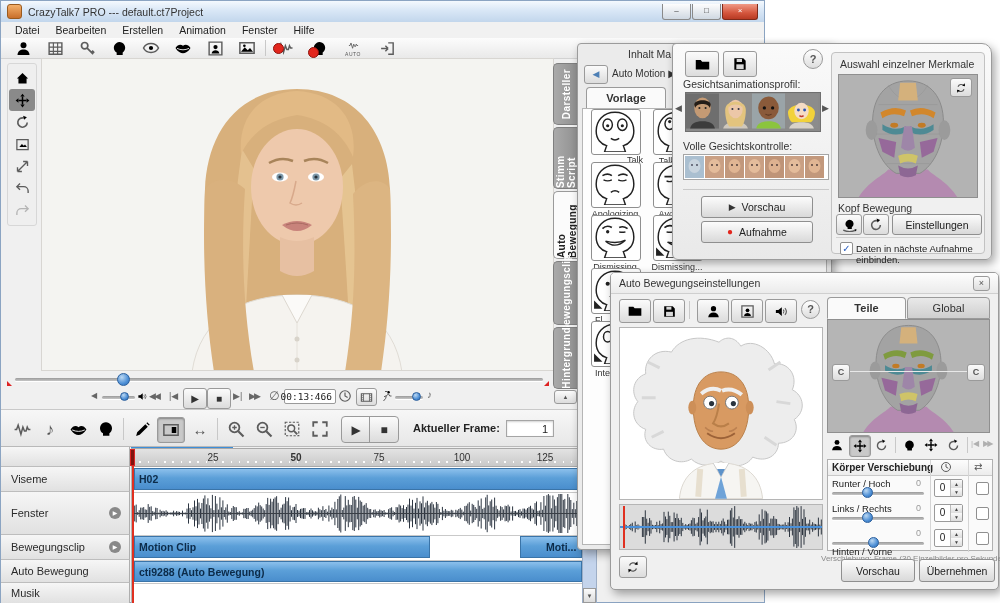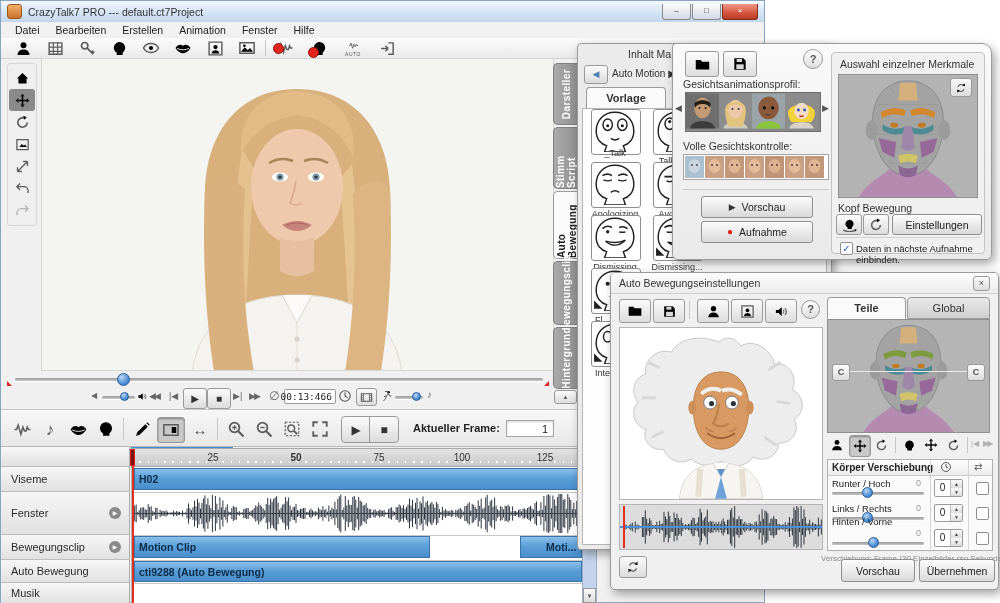--- a/index.html
+++ b/index.html
@@ -583,21 +583,21 @@
     <div class="thumbcell" style="left:8px;top:0px;">
       <svg width="46" height="42" viewBox="0 0 44 40">
           <path d="M22,2C11,2,4,10,4,20c0,8,5,13,10,14l-2,6h20l-2-6c5-1,10-6,10-14C40,10,33,2,22,2z" fill="#fff" stroke="#222" stroke-width="1.4"></path>
           <ellipse cx="15" cy="14" rx="4.5" ry="5.5" fill="none" stroke="#222" stroke-width="1.4"></ellipse>
           <ellipse cx="29" cy="14" rx="4.5" ry="5.5" fill="none" stroke="#222" stroke-width="1.4"></ellipse>
           <circle cx="15" cy="15" r="1.5" fill="#222"></circle>
           <circle cx="29" cy="15" r="1.5" fill="#222"></circle>
           <path d="M18 27q4 3 8 0" fill="none" stroke="#222" stroke-width="1.4"></path>
         </svg>
     </div>
-    <div class="thumblabel" style="left:4px;top:39px;">_Talk</div>
+    <div class="thumblabel" style="left:4px;top:46px;text-align:right;">_Talk</div>
     <div class="thumbcell" style="left:70px;top:0px;">
       <svg width="46" height="42" viewBox="0 0 44 40">
           <path d="M22,2C11,2,4,10,4,20c0,8,5,13,10,14l-2,6h20l-2-6c5-1,10-6,10-14C40,10,33,2,22,2z" fill="#fff" stroke="#222" stroke-width="1.4"></path>
           <ellipse cx="15" cy="13" rx="4.5" ry="5.5" fill="none" stroke="#222" stroke-width="1.4"></ellipse>
           <ellipse cx="29" cy="13" rx="4.5" ry="5.5" fill="none" stroke="#222" stroke-width="1.4"></ellipse>
           <circle cx="15" cy="11" r="1.5" fill="#222"></circle>
           <circle cx="29" cy="11" r="1.5" fill="#222"></circle>
           <ellipse cx="22" cy="27" rx="3.5" ry="4.5" fill="none" stroke="#222" stroke-width="1.4"></ellipse>
         </svg>
     </div>
@@ -1015,21 +1015,21 @@
           <div>
             <span class="glyph">▲</span>
           </div>
           <div>
             <span class="glyph">▼</span>
           </div>
         </span>
     </div>
     <span class="chk" style="left:148px;top:47px;"></span>
 
-    <span class="abs" style="left:4px;top:56px;font-size:9.5px;">Hinten / Vorne</span>
+    <span class="abs" style="left:4px;top:86px;font-size:9.5px;">Hinten / Vorne</span>
     <span class="abs" style="left:88px;top:68px;font-size:9px;color:#999;">0</span>
     <div class="sl-track" style="left:4px;top:82px;width:92px;"></div>
     <div class="sl-thumb" style="left:40px;top:77px;width:11px;height:11px;"></div>
     <div class="spin" style="left:106px;top:69px;">
       <span class="val">0</span>
       <span class="btns">
           <div>
             <span class="glyph">▲</span>
           </div>
           <div>

